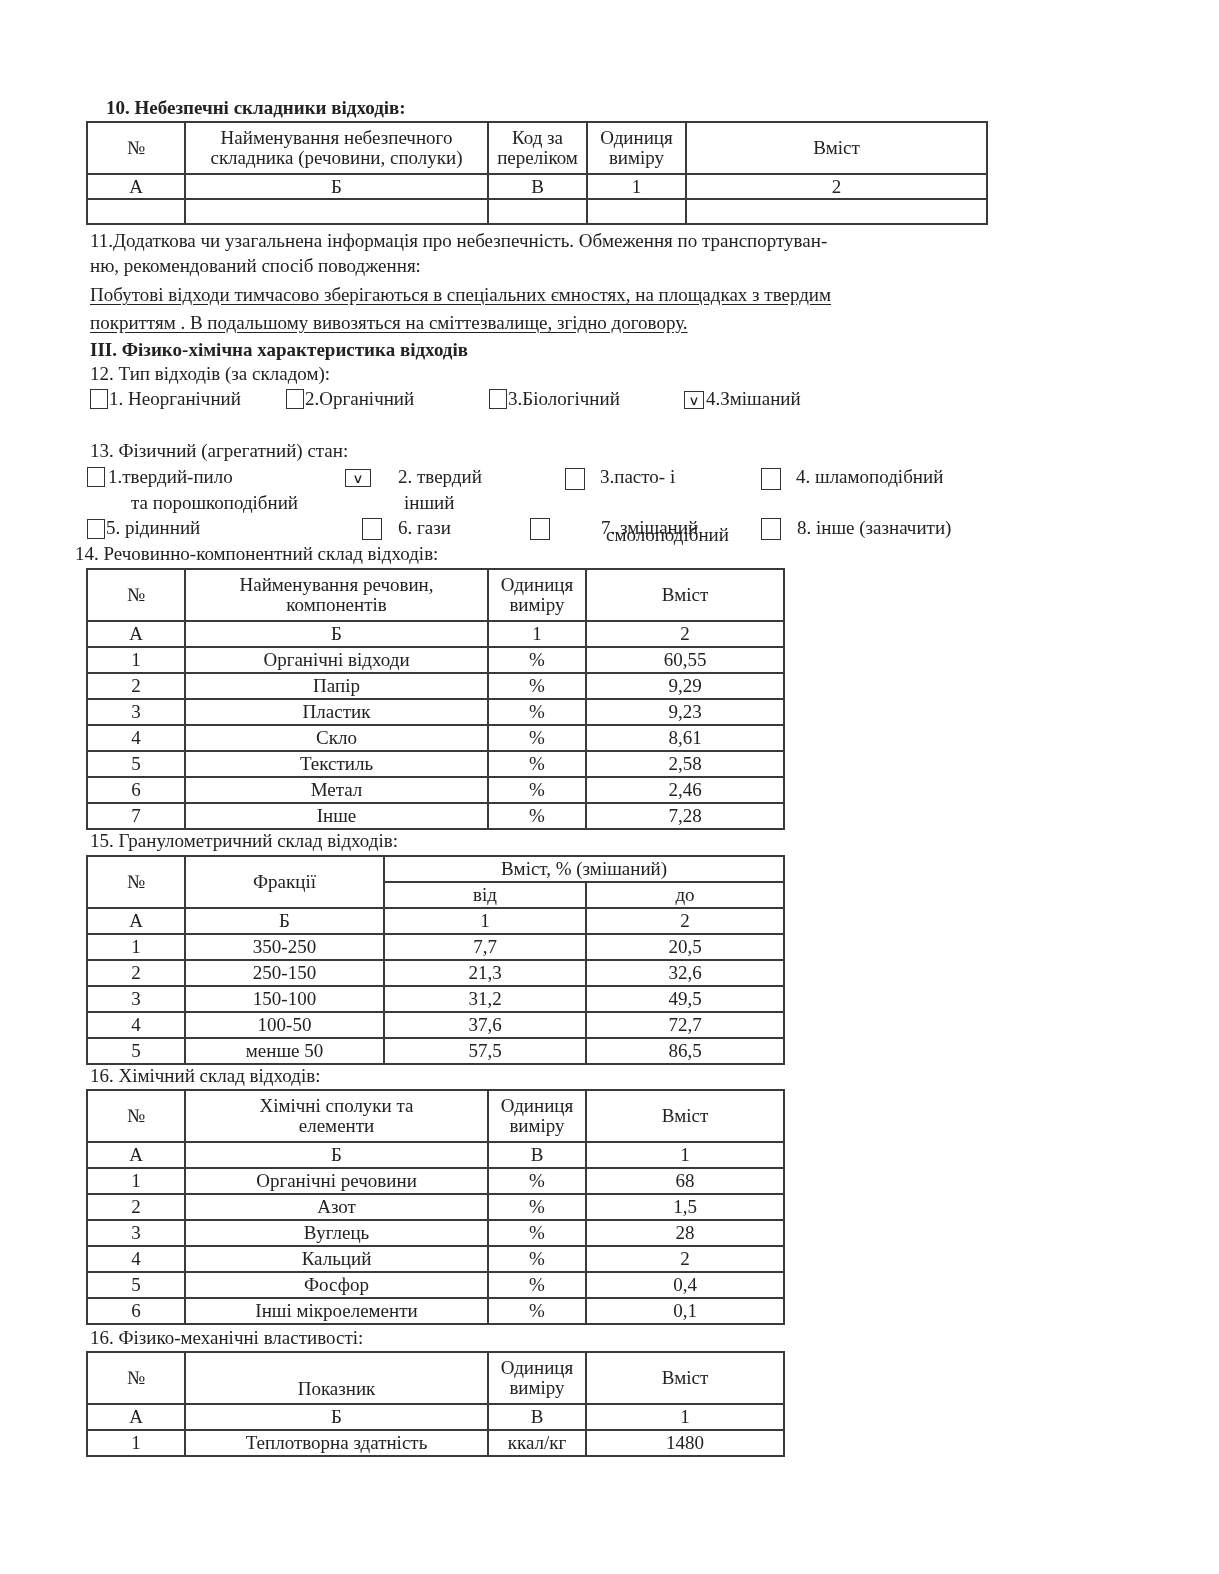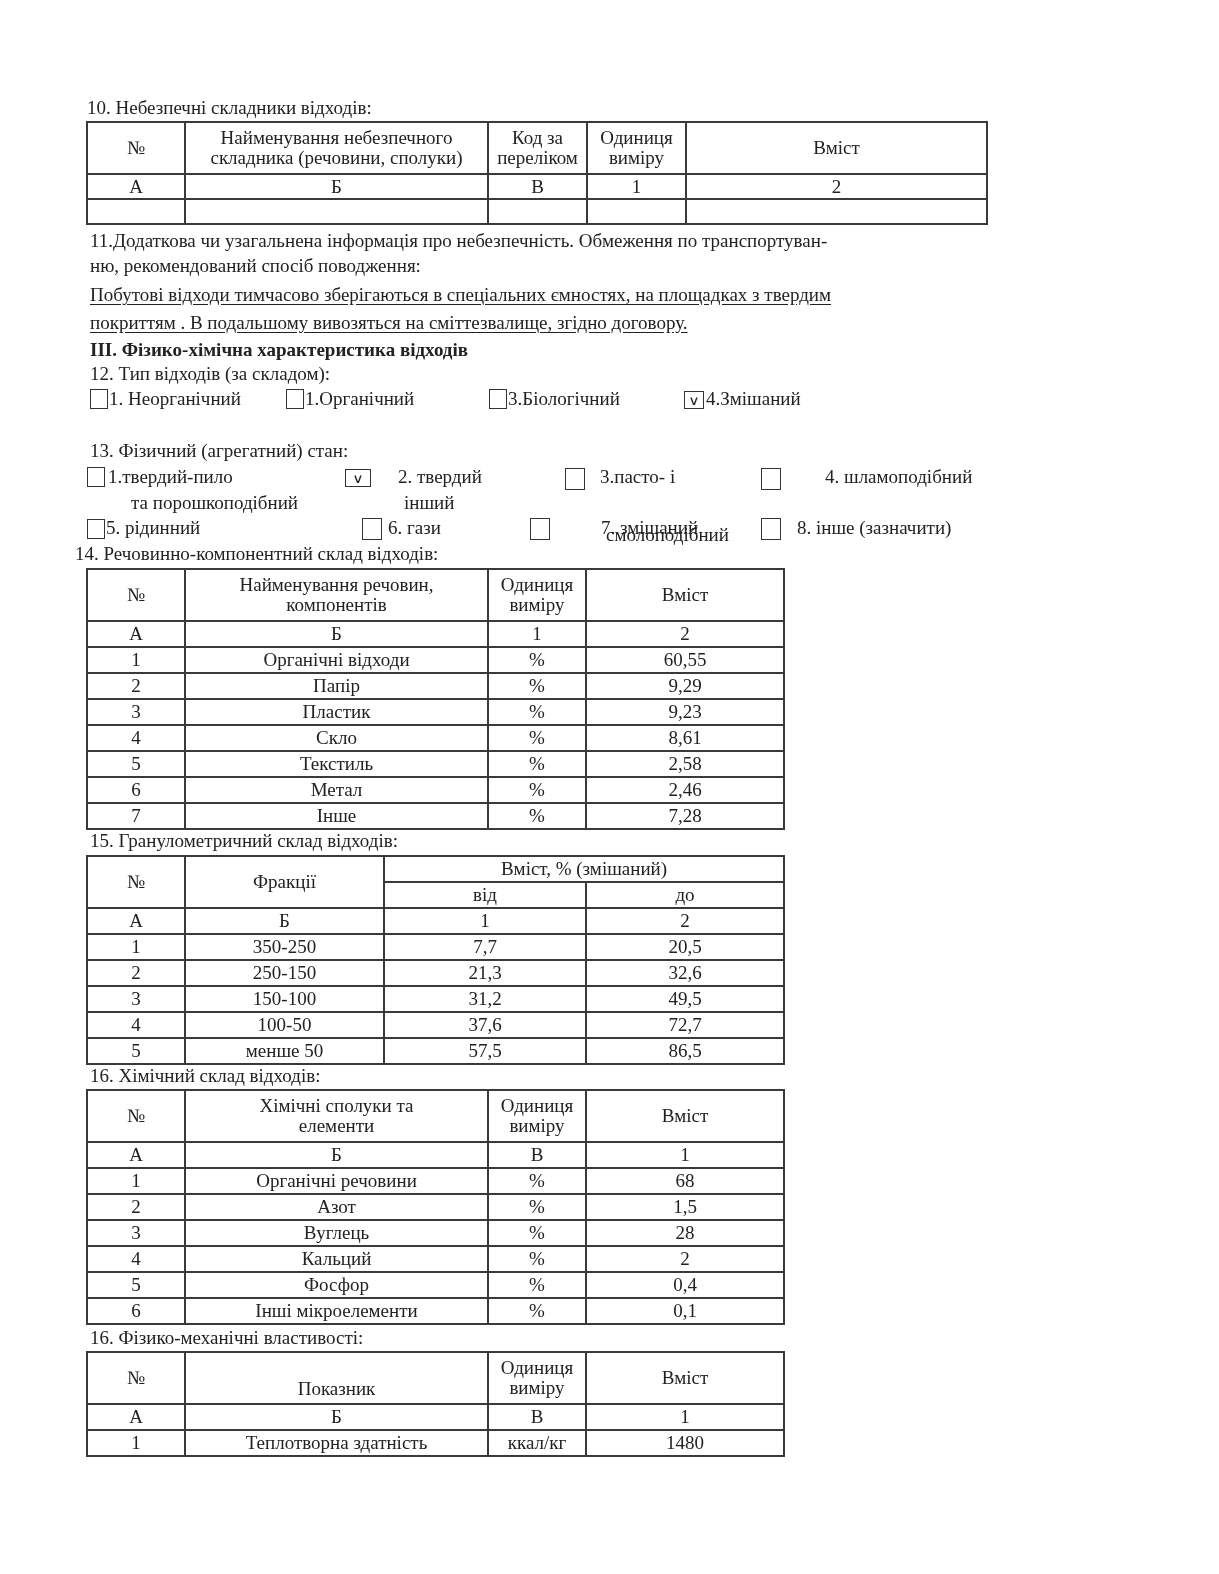--- a/index.html
+++ b/index.html
@@ -24,21 +24,21 @@
     box-sizing:border-box; font-family:"DejaVu Sans", sans-serif;
     font-size:13px; line-height:18px; text-align:center;
   }
   .cbw { width:20px; height:18px; }
   .cb .mark { display:block; transform:scaleX(1.2); }
   .cblabel { position:absolute; white-space:nowrap; line-height:24px; }
 </style>
 </head>
 <body>
 
-<div class="line" style="left:87px;top:97px;">10. Небезпечні складники відходів:</div>
+<div class="line" style="left:106px;top:97px;font-weight:bold;">10. Небезпечні складники відходів:</div>
 <table class="doc" style="left:86px;top:121px;width:900px;">
   <colgroup>
       <col style="width:98px">
       <col style="width:303px">
       <col style="width:99px">
       <col style="width:99px">
       <col style="width:301px">
     </colgroup>
   <tbody>
       <tr style="height:52px">
@@ -84,21 +84,21 @@
 <div class="line" style="left:90px;top:363px;">12. Тип відходів (за складом):</div>
 <div>
   <div class="cb" style="left:90px;top:389px;">
       <span class="mark"></span>
     </div>
   <div class="cblabel" style="left:109px;top:387px;">1. Неорганічний</div>
 
   <div class="cb" style="left:286px;top:389px;">
       <span class="mark"></span>
     </div>
-  <div class="cblabel" style="left:305px;top:387px;">1.Органічний</div>
+  <div class="cblabel" style="left:305px;top:387px;">2.Органічний</div>
 
   <div class="cb" style="left:489px;top:389px;">
       <span class="mark"></span>
     </div>
   <div class="cblabel" style="left:508px;top:387px;">3.Біологічний</div>
 
   <div class="cb cbw" style="left:684px;top:391px;">
       <span class="mark">∨</span>
     </div>
   <div class="cblabel" style="left:706px;top:387px;">4.Змішаний</div>
@@ -114,27 +114,27 @@
       <span class="mark">∨</span>
     </div>
   <div class="cblabel" style="left:398px;top:465px;">2. твердий</div>
   <div class="cblabel" style="left:404px;top:491px;">інший</div>
 
   <div class="cb" style="left:565px;top:468px;width:20px;height:22px;"></div>
   <div class="cblabel" style="left:600px;top:465px;">3.пасто- і</div>
   <div class="cblabel" style="left:606px;top:491px;margin-top:32px;">смолоподібний</div>
 
   <div class="cb" style="left:761px;top:468px;width:20px;height:22px;"></div>
-  <div class="cblabel" style="left:825px;top:465px;">4. шламоподібний</div>
+  <div class="cblabel" style="left:796px;top:465px;">4. шламоподібний</div>
 
   <div class="cb" style="left:87px;top:519px;"></div>
   <div class="cblabel" style="left:106px;top:516px;">5. рідинний</div>
 
   <div class="cb" style="left:362px;top:518px;width:20px;height:22px;"></div>
-  <div class="cblabel" style="left:388px;top:516px;">6. гази</div>
+  <div class="cblabel" style="left:398px;top:516px;">6. гази</div>
 
   <div class="cb" style="left:530px;top:518px;width:20px;height:22px;"></div>
   <div class="cblabel" style="left:601px;top:516px;">7. змішаний</div>
 
   <div class="cb" style="left:761px;top:518px;width:20px;height:22px;"></div>
   <div class="cblabel" style="left:797px;top:516px;">8. інше (зазначити)</div>
 </div>
 
 <div class="line" style="left:75px;top:543px;">14. Речовинно-компонентний склад відходів:</div>
 <table class="doc" style="left:86px;top:568px;width:697px;">

